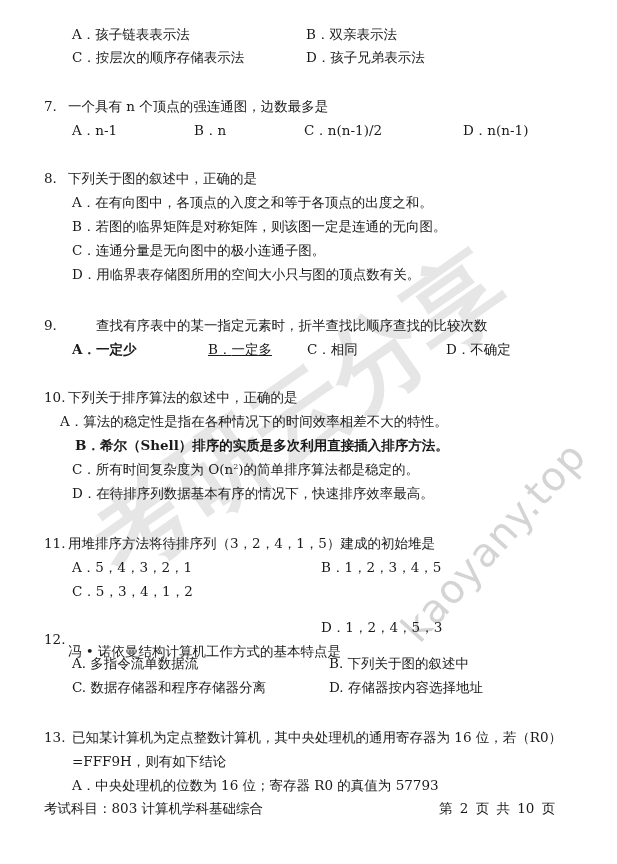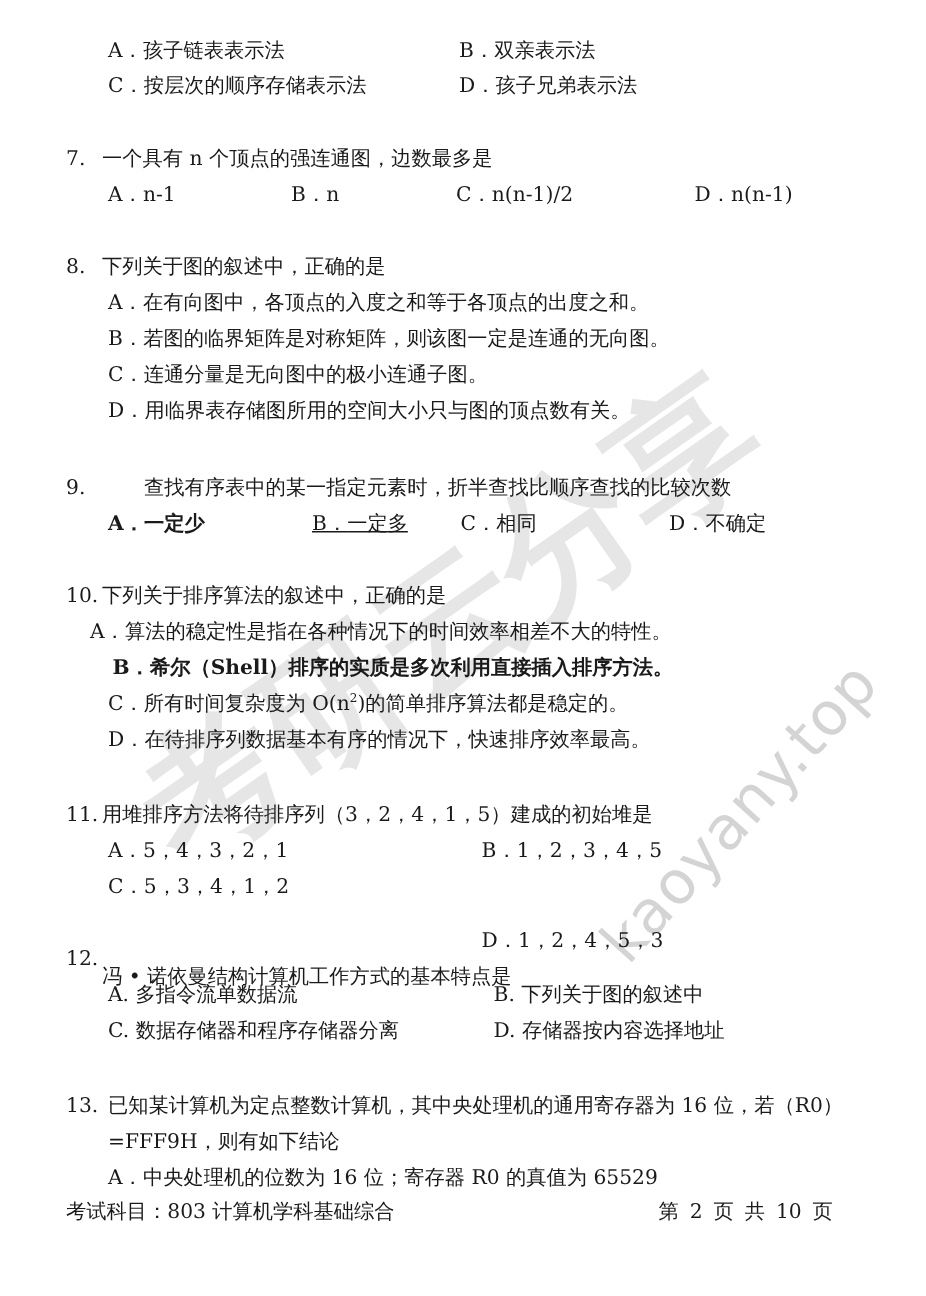--- a/index.html
+++ b/index.html
@@ -84,18 +84,18 @@
   <div class="qnum" style="left:44px; top:630px;">12.</div>
   <div class="ln" style="left:68px; top:642px;">冯 • 诺依曼结构计算机工作方式的基本特点是</div>
   <div class="opt" style="left:72px; top:654px;"><span>A.</span> <span>多指令流单数据流</span></div>
   <div class="opt" style="left:329px; top:654px;"><span>B.</span> <span>下列关于图的叙述中</span></div>
   <div class="opt" style="left:329px; top:678px;"><span>D.</span> <span>存储器按内容选择地址</span></div>
   <div class="opt" style="left:72px; top:678px;"><span>C.</span> <span>数据存储器和程序存储器分离</span></div>
 
   <div class="qnum" style="left:44px; top:728px;">13.</div>
   <div class="ln" style="left:72px; top:728px;">已知某计算机为定点整数计算机，其中央处理机的通用寄存器为 16 位，若（R0）</div>
   <div class="ln" style="left:72px; top:752px;">=FFF9H，则有如下结论</div>
-  <div class="opt" style="left:72px; top:776px;"><span>A．</span><span>中央处理机的位数为 16 位；寄存器 R0 的真值为 65529</span></div>
+  <div class="opt" style="left:72px; top:776px;"><span>A．</span><span>中央处理机的位数为 16 位；寄存器 R0 的真值为 57793</span></div>
 
   <div class="footer" style="left:44px;">考试科目：803 计算机学科基础综合</div>
   <div class="footer" style="left:439px; word-spacing:3px;">第 2 页 共 10 页</div>
 
 </div>
 
 </body></html>

